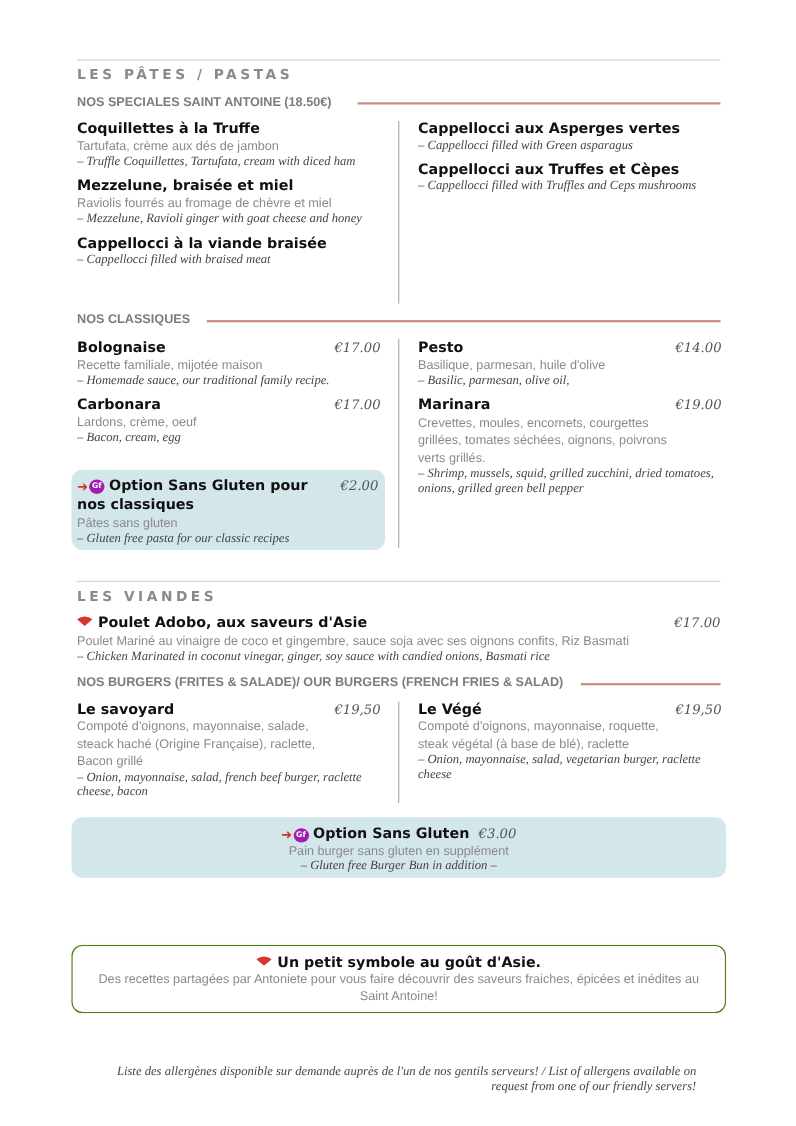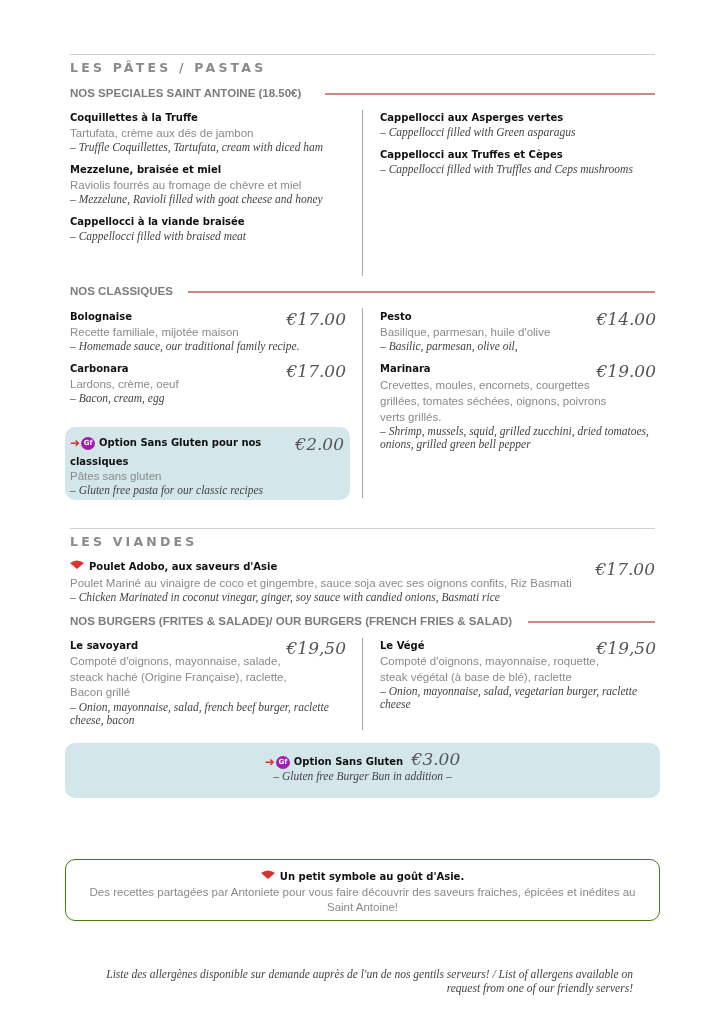--- a/index.html
+++ b/index.html
@@ -23,26 +23,26 @@
   .sub-line { position: absolute; height: 2px; background: #c98a84; }
 
   .col { position: absolute; }
   .col-left { left: 70px; width: 276px; }
   .col-right { left: 380px; width: 276px; }
   .vdiv { position: absolute; left: 362px; width: 1px; background: #a8a8a8; }
 
   .item { position: relative; margin-bottom: 7px; }
   .item-name {
     font-family: "DejaVu Sans", sans-serif; font-weight: bold;
-    font-size: 10px; line-height: 17px; color: #111; display: block;
+    font-size: 13px; line-height: 17px; color: #111; display: block;
   }
   .item-price {
     position: absolute; right: 0; top: 1px;
     font-family: "DejaVu Serif", serif; font-style: italic;
-    font-size: 17px; color: #555;
+    font-size: 12px; color: #555;
   }
   .item-fr {
     font-family: "Liberation Sans", sans-serif;
     font-size: 11.5px; line-height: 15px; color: #8a8a8a; display: block;
   }
   .item-en {
     font-family: "Liberation Serif", serif; font-style: italic;
     font-size: 11.5px; line-height: 13px; color: #444; display: block;
   }
 
@@ -87,21 +87,21 @@
 
   <div class="col col-left" style="top:109px;">
     <div class="item">
       <span class="item-name">Coquillettes à la Truffe</span>
       <span class="item-fr">Tartufata, crème aux dés de jambon</span>
       <span class="item-en">– Truffle Coquillettes, Tartufata, cream with diced ham</span>
     </div>
     <div class="item">
       <span class="item-name">Mezzelune, braisée et miel</span>
       <span class="item-fr">Raviolis fourrés au fromage de chèvre et miel</span>
-      <span class="item-en">– Mezzelune, Ravioli filled with goat cheese and honey</span>
+      <span class="item-en">– Mezzelune, Ravioli ginger with goat cheese and honey</span>
     </div>
     <div class="item">
       <span class="item-name">Cappellocci à la viande braisée</span>
       <span class="item-en">– Cappellocci filled with braised meat</span>
     </div>
   </div>
 
   <div class="col col-right" style="top:109px;">
     <div class="item">
       <span class="item-name">Cappellocci aux Asperges vertes</span>
@@ -198,20 +198,21 @@
   </div>
 
   <div class="gf-box" style="left:65px; top:743px; width:595px; height:55px; text-align:center;">
     <div style="margin-top:6px;">
       <span class="gf-icons">
         <span class="arrow-icon">➜</span>
         <span class="gf-icon">Gf</span>
       </span><span class="item-name" style="display:inline;">Option Sans Gluten</span>
       <span class="item-price" style="position:static; margin-left:4px;">€3.00</span>
     </div>
+    <span class="item-fr" style="line-height:14px;">Pain burger sans gluten en supplément</span>
     <span class="item-en">– Gluten free Burger Bun in addition –</span>
   </div>
 
   <div class="info-box">
     <div style="margin-top:6px;">
       <svg class="fan-icon" viewBox="0 0 14 9">
         <path d="M0 3 Q7 -2 14 3 L7 9 Z" fill="#d6342c"></path>
       </svg><span class="item-name" style="display:inline;">Un petit symbole au goût d'Asie.</span>
     </div>
     <div class="item-fr" style="padding:0 10px; line-height:15px;">Des recettes  partagées par Antoniete pour vous faire découvrir des saveurs fraiches, épicées et inédites au Saint Antoine!</div>

